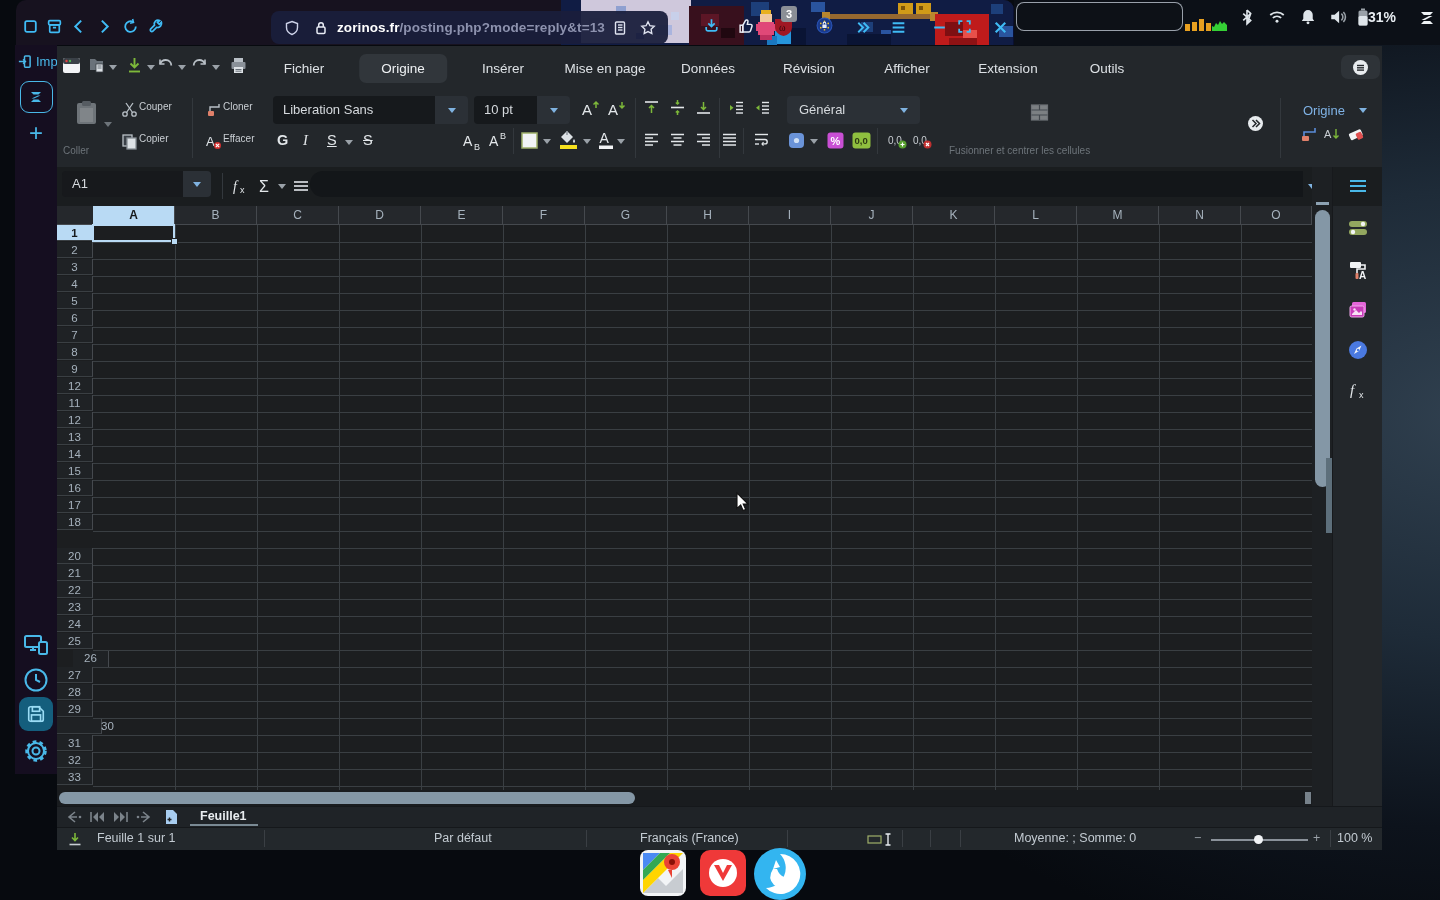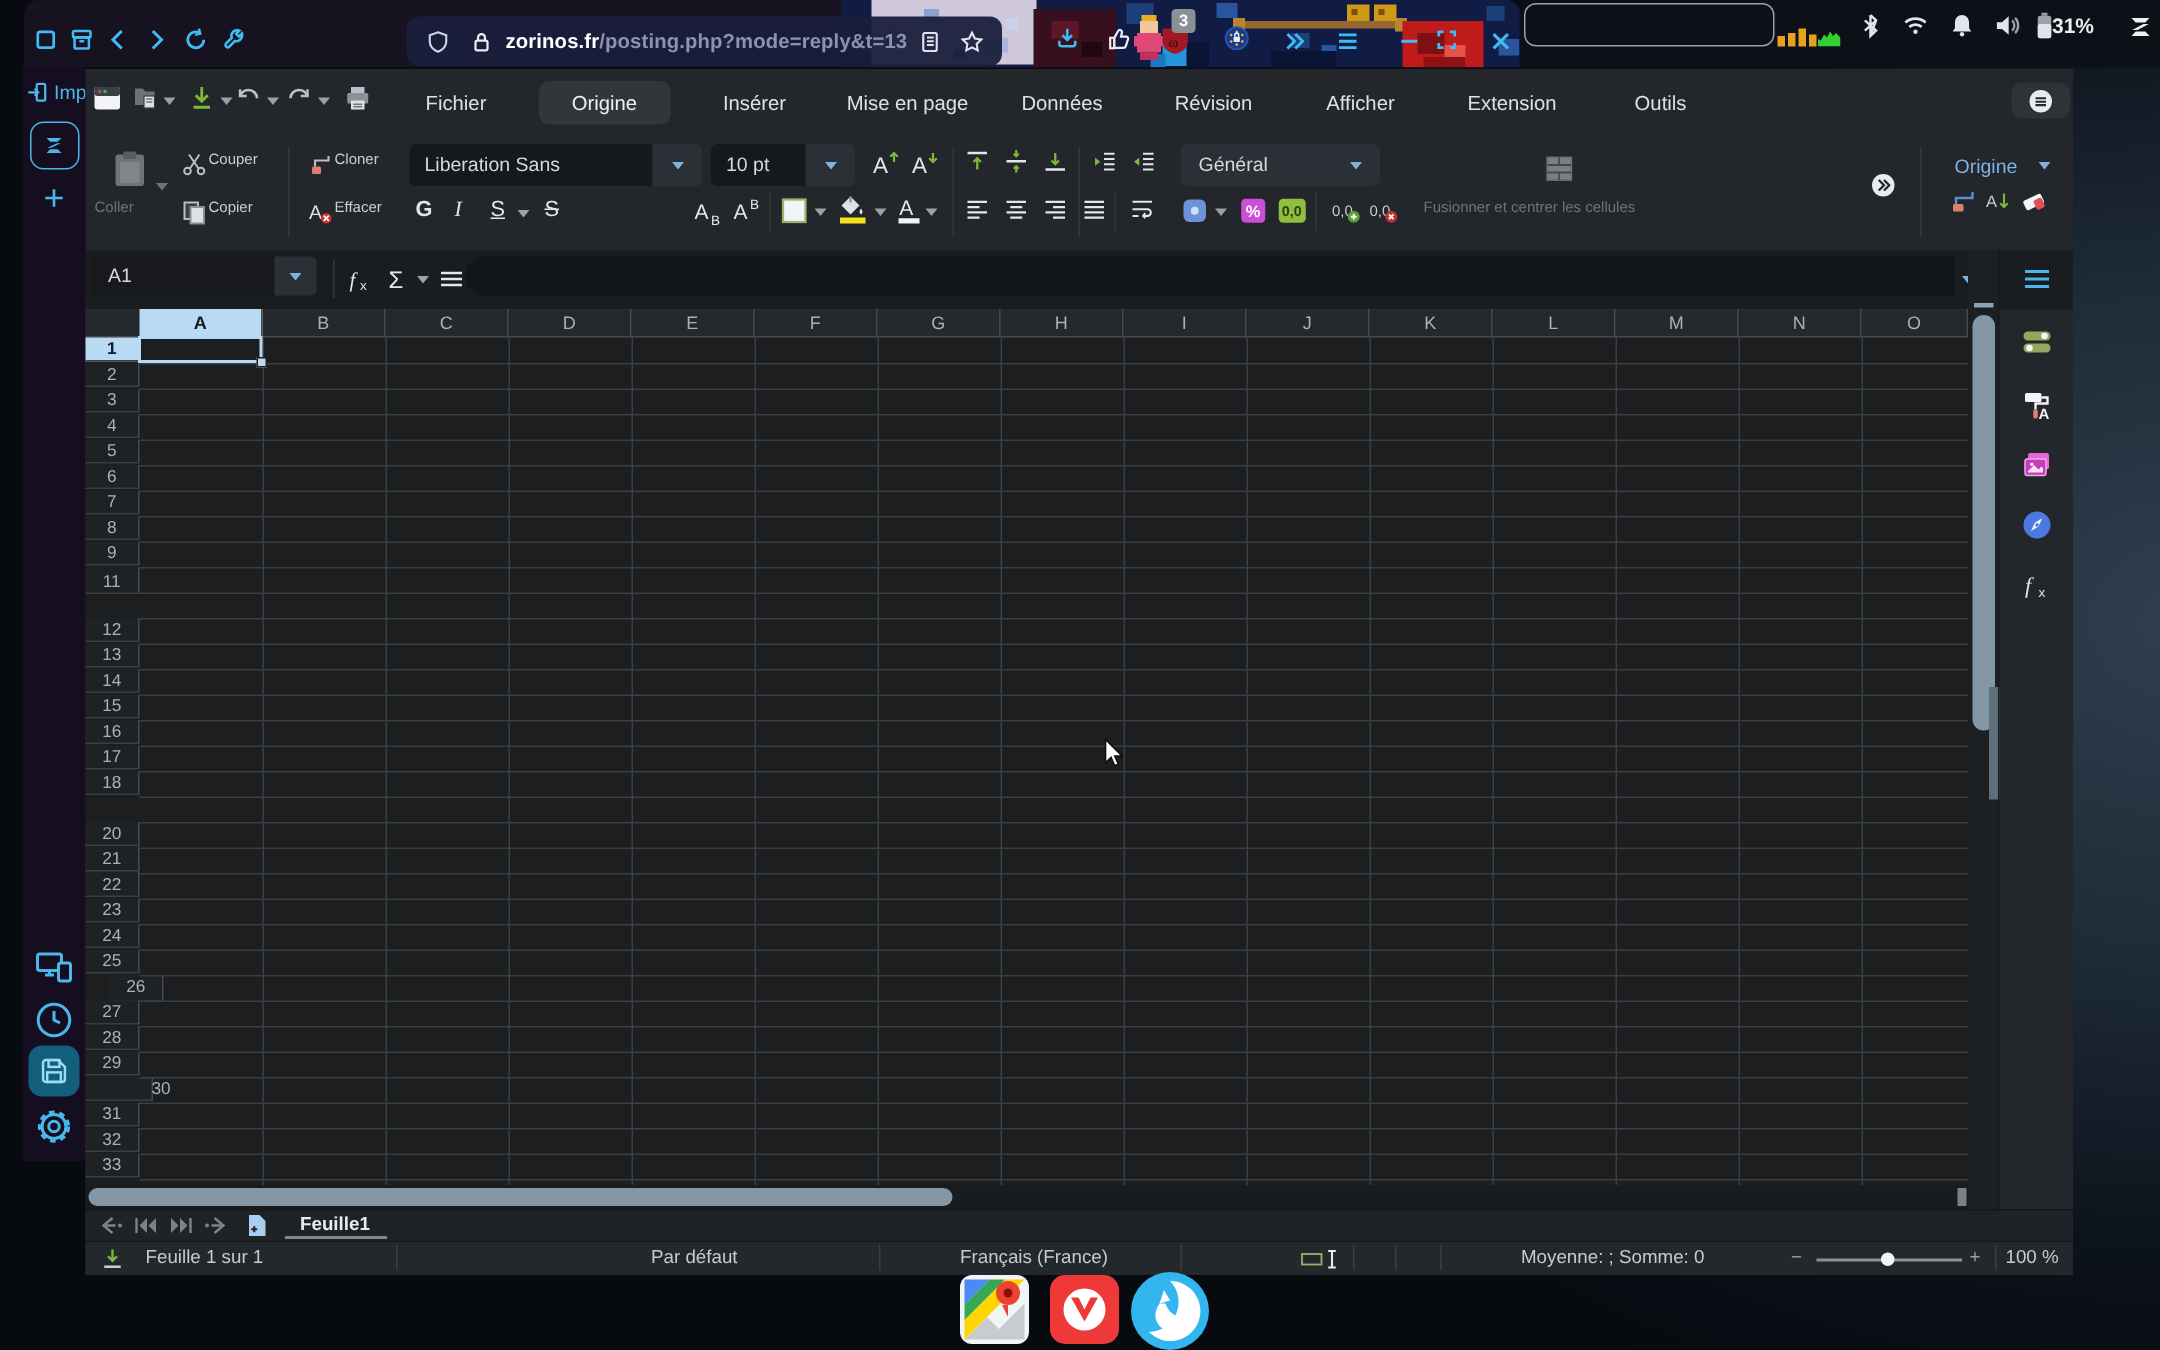--- a/index.html
+++ b/index.html
@@ -33,21 +33,21 @@
   .qicon { position:absolute; top:10px; width:19px; height:19px; }
   .qicon svg { width:100%; height:100%; }
   .qdrop { position:absolute; top:19px; width:8px; height:6px; }
   .rtab { position:absolute; top:8px; height:29px; line-height:29px; transform:translateX(-50%); color:#dde1e5; font-size:13.5px; padding:0 22px; border-radius:7px; }
   .rtab.active { background:#31363b; color:#eef1f3; }
   #menucirc { position:absolute; left:1284px; top:9px; width:39px; height:24px; background:#2e3338; border-radius:7px; display:flex; align-items:center; justify-content:center; }
   
   #toolbar { position:absolute; left:0; top:44px; width:1325px; height:77px; }
   .tdiv { position:absolute; top:8px; width:1px; height:60px; background:#33383d; }
   .tlabel { position:absolute; font-size:10px; color:#c9ced3; white-space:nowrap; }
-  .tlabel.dis { color:#6d747a; }
+  .tlabel.dis { color:#6d747a;margin-top:12px; }
   .ticon { position:absolute; width:17px; height:17px; }
   .ticon svg { width:100%; height:100%; }
   .drp { width:0; height:0; border-left:4px solid transparent; border-right:4px solid transparent; border-top:5px solid #9aa1a8; position:absolute; }
   .field { position:absolute; background:#16191c; border-radius:4px 0 0 4px; height:28px; top:6px; color:#d6dade; font-size:13px; line-height:28px; padding-left:10px; }
   .fieldbtn { position:absolute; background:#2b3036; border-radius:0 4px 4px 0; height:28px; top:6px; display:flex; align-items:center; justify-content:center; }
   .fieldbtn .drp { position:static; border-top-color:#7fb2e0; }
   .gbox { position:absolute; background:#2b3036; border-radius:4px; height:28px; top:6px; color:#d6dade; font-size:13px; line-height:28px; padding-left:12px; }
   .rowic { position:absolute; display:flex; gap:9px; }
   .rowic .ticon { position:static; }
   
@@ -615,21 +615,21 @@
           <div class="rh sel" style="top: 19px; height: 16px; line-height: 16px;">1</div>
           <div class="rh" style="top: 36px; height: 16px; line-height: 16px;">2</div>
           <div class="rh" style="top: 53px; height: 16px; line-height: 16px;">3</div>
           <div class="rh" style="top: 70px; height: 16px; line-height: 16px;">4</div>
           <div class="rh" style="top: 87px; height: 16px; line-height: 16px;">5</div>
           <div class="rh" style="top: 104px; height: 16px; line-height: 16px;">6</div>
           <div class="rh" style="top: 121px; height: 16px; line-height: 16px;">7</div>
           <div class="rh" style="top: 138px; height: 16px; line-height: 16px;">8</div>
           <div class="rh" style="top: 155px; height: 16px; line-height: 16px;">9</div>
           <div class="rh" style="top: 172px; height: 16px; line-height: 16px;">12</div>
-          <div class="rh" style="top: 174px; height: 16px; line-height: 16px;">11</div>
+          <div class="rh" style="top: 189px; height: 16px; line-height: 16px;">11</div>
           <div class="rh" style="top: 206px; height: 16px; line-height: 16px;">12</div>
           <div class="rh" style="top: 223px; height: 16px; line-height: 16px;">13</div>
           <div class="rh" style="top: 240px; height: 16px; line-height: 16px;">14</div>
           <div class="rh" style="top: 257px; height: 16px; line-height: 16px;">15</div>
           <div class="rh" style="top: 274px; height: 16px; line-height: 16px;">16</div>
           <div class="rh" style="top: 291px; height: 16px; line-height: 16px;">17</div>
           <div class="rh" style="top: 308px; height: 16px; line-height: 16px;">18</div>
           <div class="rh" style="top: 344px; height: 34px; line-height: 16px; font-weight: bold;">19</div>
           <div class="rh" style="top: 342px; height: 16px; line-height: 16px;">20</div>
           <div class="rh" style="top: 359px; height: 16px; line-height: 16px;">21</div>

